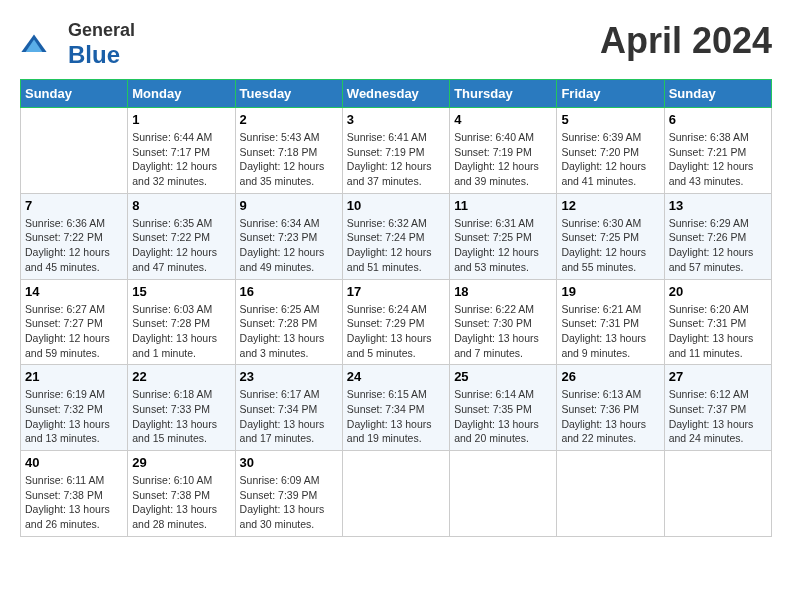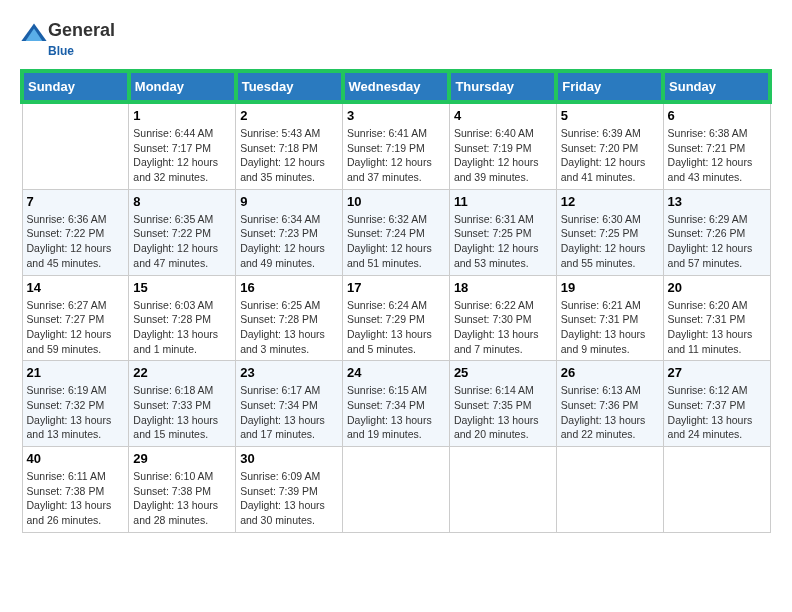--- a/index.html
+++ b/index.html
@@ -11,22 +11,22 @@
       padding: 20px;
     }
     .header {
       display: flex;
       justify-content: space-between;
       align-items: flex-start;
       margin-bottom: 10px;
     }
     .logo {
       display: flex;
-      align-items: flex-start;
-      gap: 0;
+      align-items: center;
+      gap: 20px;
     }
     .logo-icon {
       width: 28px;
       height: 28px;
     }
     .title-block {
       text-align: right;
     }
     .month-title {
       font-size: 36px;
@@ -42,21 +42,21 @@
       border-collapse: collapse;
       font-size: 11px;
     }
     thead tr th {
       background-color: #2a7abf;
       color: #fff;
       padding: 6px 4px;
       text-align: left;
       font-size: 13px;
       font-weight: bold;
-      border: 4px solid #22c55e;
+      border: 1px solid #22c55e;
     }
     tbody tr td {
       border: 1px solid #ccc;
       vertical-align: top;
       padding: 4px;
       width: calc(100% / 7);
       min-height: 80px;
     }
     .day-num {
       font-weight: bold;
@@ -82,24 +82,25 @@
 <body>
 
 <div class="header">
   <div class="logo">
     <svg class="logo-icon" viewBox="0 0 40 40">
       <polygon points="20,5 38,30 2,30" fill="#1a5fa8"></polygon>
       <polygon points="20,12 32,30 8,30" fill="#5aaee8"></polygon>
     </svg>
     <div>
       <span style="font-size:18px;font-weight:bold;color:#333;">General</span><br>
-      <span style="font-size:12px;font-weight:bold;color:#1a5fa8;">Blue</span>
+      <span style="font-size:24px;font-weight:bold;color:#1a5fa8;">Blue</span>
     </div>
   </div>
   <div class="title-block">
+    <div class="month-title">April 2024</div>
   </div>
 </div>
 
 <table>
   <thead>
     <tr id="header-row">
     <th>Sunday</th>
         <th>Monday</th>
         <th>Tuesday</th>
         <th>Wednesday</th>

